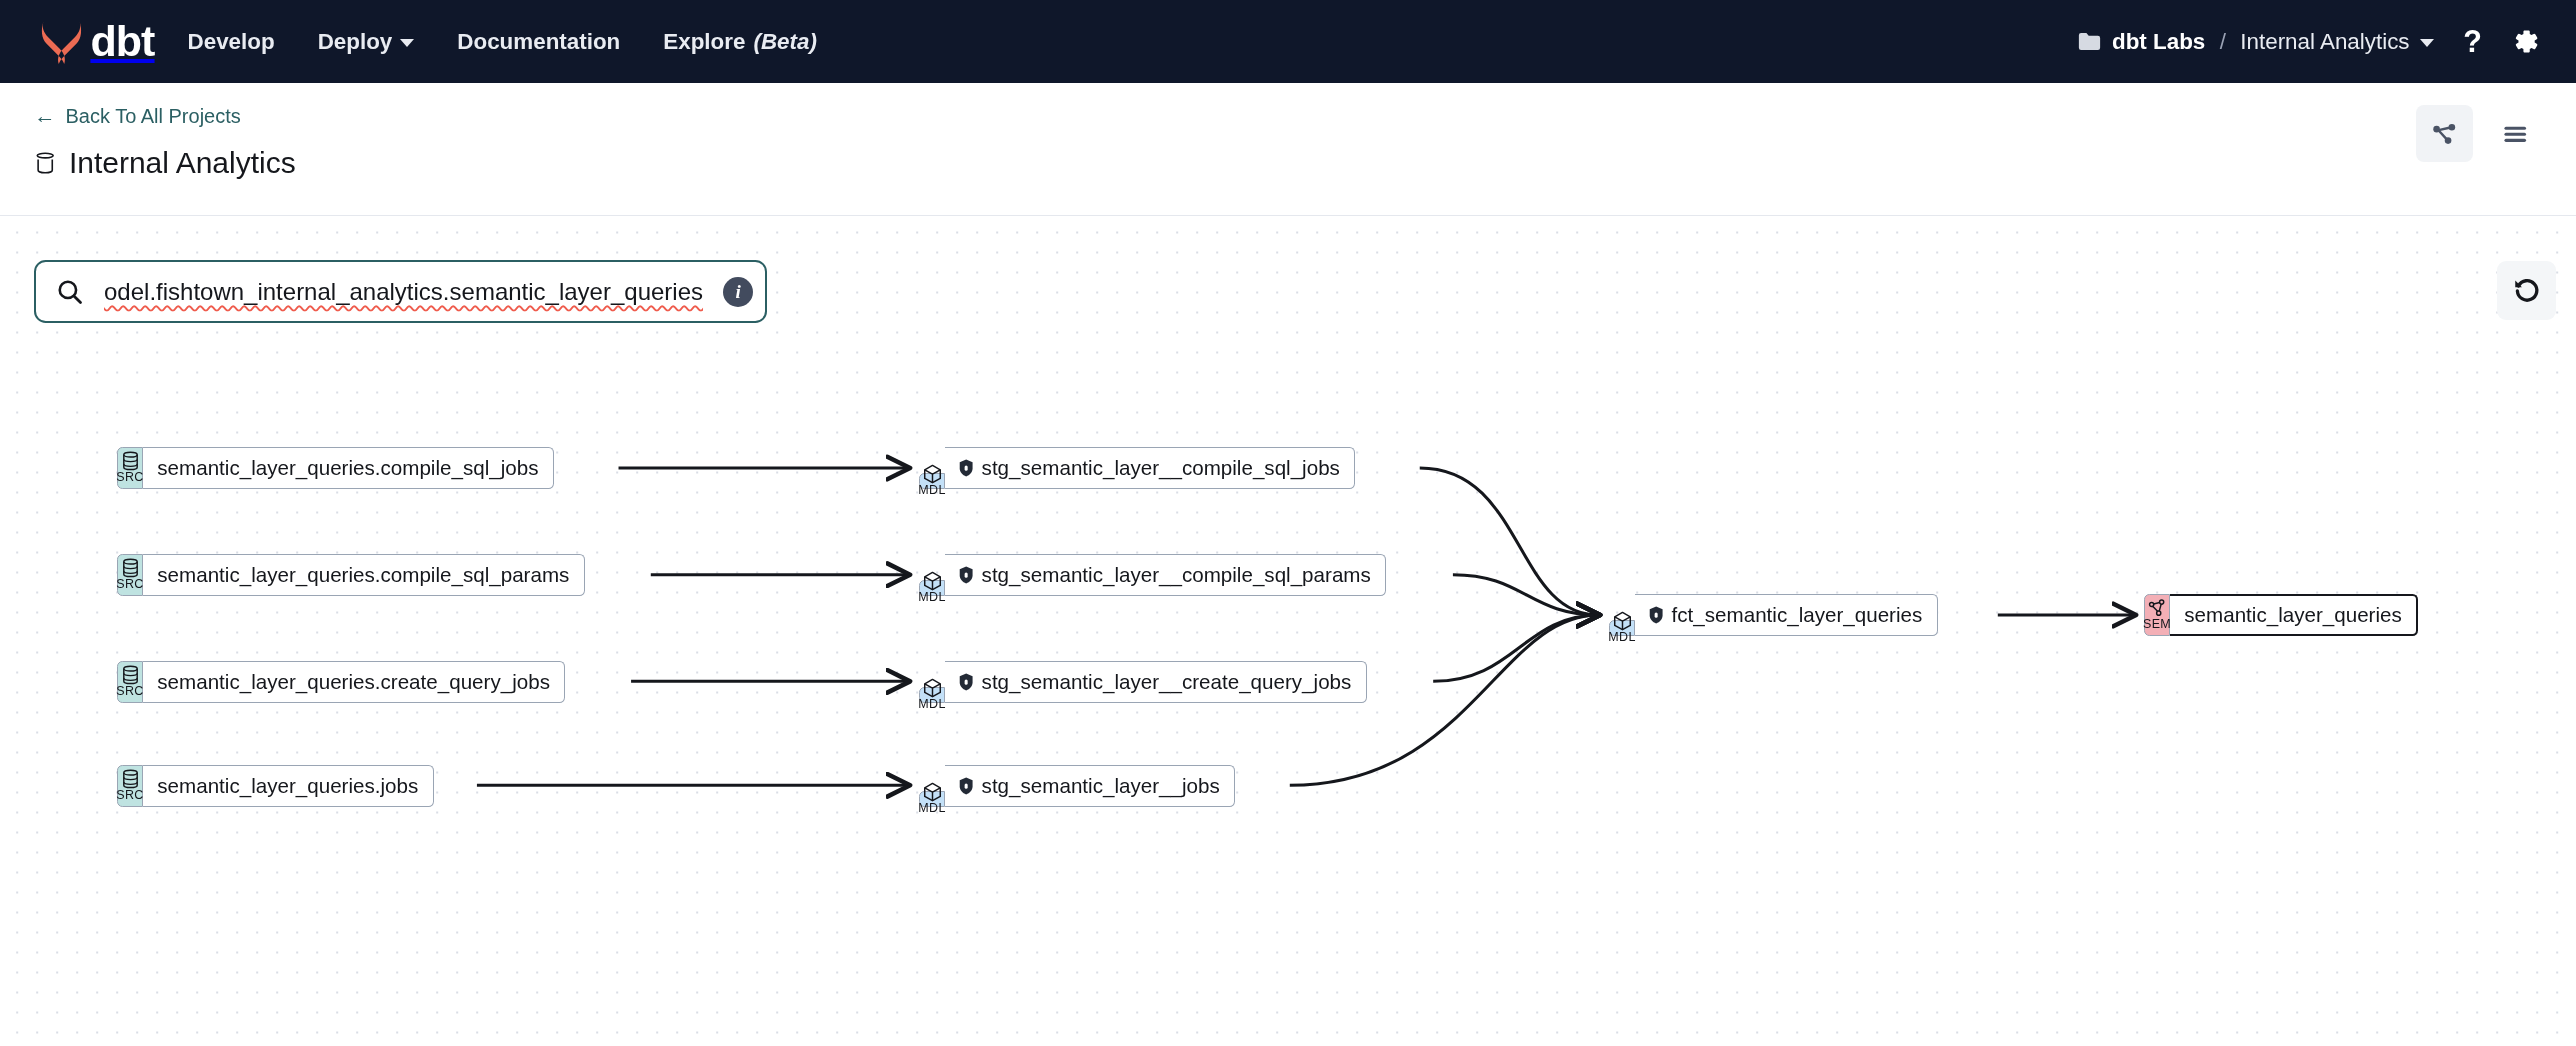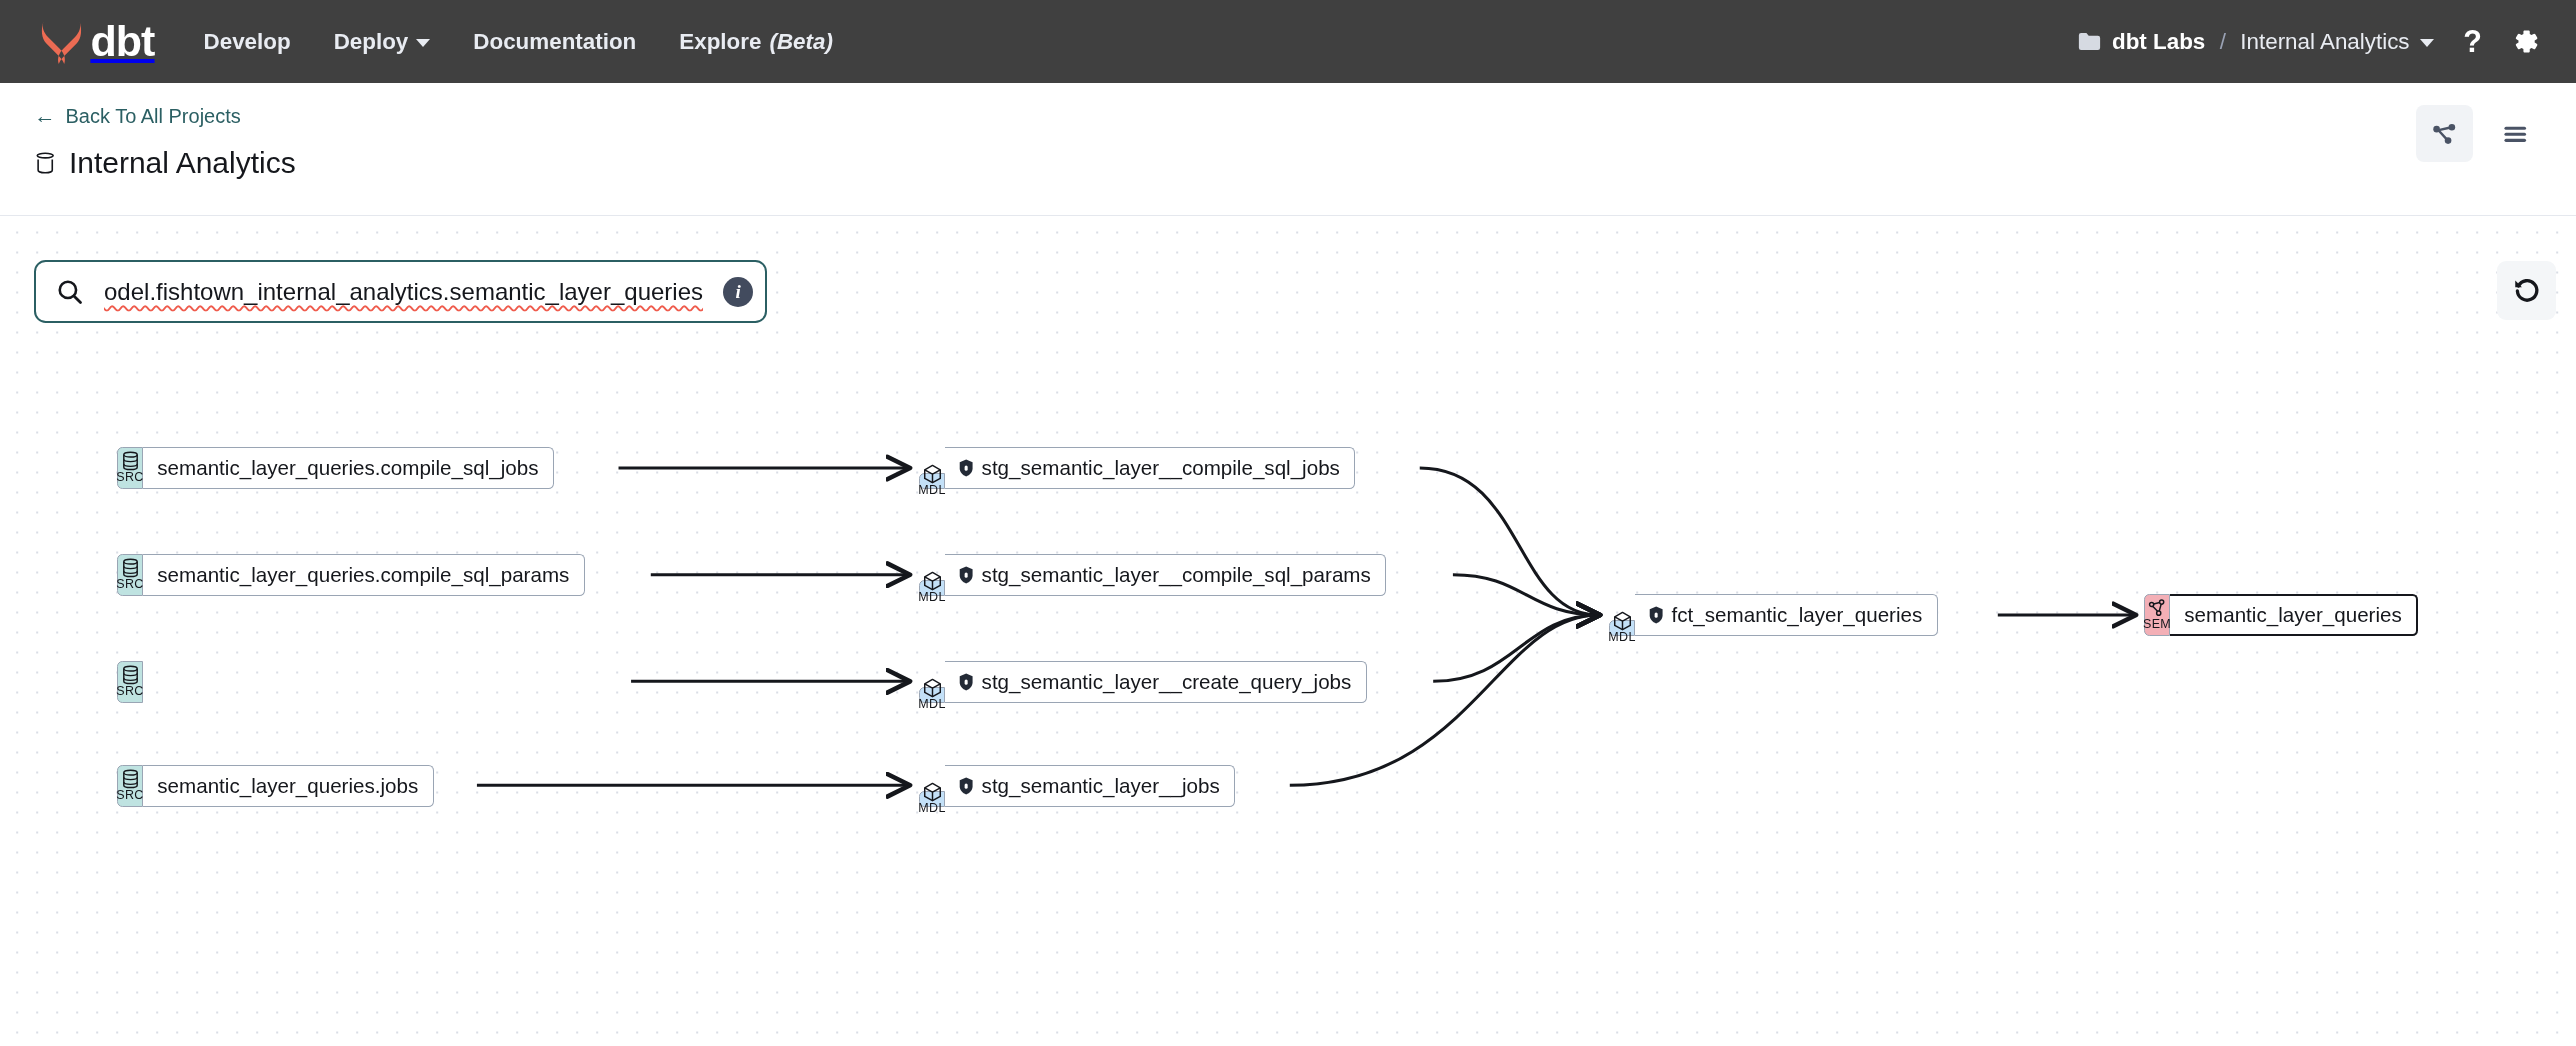--- a/index.html
+++ b/index.html
@@ -7,30 +7,30 @@
     width: 2576px; height: 1047px;
     font-family: "Liberation Sans", sans-serif;
     background: #ffffff;
     overflow: hidden;
   }
 
   
   #topnav {
     position: absolute; left: 0; top: 0;
     width: 2576px; height: 83px;
-    background: #404040;
+    background: #0f172a;
     display: flex; align-items: center;
   }
   #logo-wrap { display:flex; align-items:center; margin-left: 38px; }
   #logo-x { width: 47px; height: 47px; }
   #logo-word {
     color:#ffffff; font-size: 43px; font-weight: 700;
     letter-spacing: -0.9px; margin-left: 5.4px; line-height: 1;
   }
-  #nav-links { display:flex; align-items:flex-end; margin-left: 49px; gap: 43px; }
+  #nav-links { display:flex; align-items:flex-end; margin-left: 33px; gap: 43px; }
   .nav-link {
     color:#e9ecf2; font-size: 22.4px; font-weight: 600;
     text-decoration: none; display:flex; align-items:center; gap:8px;
     white-space: nowrap; cursor: pointer;
   }
   .nav-link .beta { font-style: italic; font-weight: 600; }
   .caret { display:inline-block; width: 0; height: 0;
     border-left: 7.2px solid transparent; border-right: 7.2px solid transparent;
     border-top: 8px solid #e9ecf2; margin-top: 3.6px; }
   #nav-right {
@@ -299,20 +299,23 @@
     <div class="node-badge badge-src">
       <span class="badge-ico">
         <svg width="19" height="20" viewBox="0 0 21 22">
           <ellipse cx="10.5" cy="4" rx="7.4" ry="2.6" fill="none" stroke="#15171c" stroke-width="1.6"></ellipse>
           <path d="M3.1 4v13.8c0 1.5 3.3 2.7 7.4 2.7s7.4-1.2 7.4-2.7V4" fill="none" stroke="#15171c" stroke-width="1.6"></path>
           <path d="M3.1 9.2c0 1.5 3.3 2.6 7.4 2.6s7.4-1.1 7.4-2.6M3.1 14.4c0 1.5 3.3 2.6 7.4 2.6s7.4-1.1 7.4-2.6" fill="none" stroke="#15171c" stroke-width="1.4"></path>
         </svg>
       </span>
       <span class="badge-txt">SRC</span>
     </div>
+    <div class="node-body">
+      <span class="node-label">semantic_layer_queries.create_query_jobs</span>
+    </div>
   </div>
 
   <div class="node" style="left:117px; top:547px; width:359px;">
     <div class="node-badge badge-src">
       <span class="badge-ico">
         <svg width="19" height="20" viewBox="0 0 21 22">
           <ellipse cx="10.5" cy="4" rx="7.4" ry="2.6" fill="none" stroke="#15171c" stroke-width="1.6"></ellipse>
           <path d="M3.1 4v13.8c0 1.5 3.3 2.7 7.4 2.7s7.4-1.2 7.4-2.7V4" fill="none" stroke="#15171c" stroke-width="1.6"></path>
           <path d="M3.1 9.2c0 1.5 3.3 2.6 7.4 2.6s7.4-1.1 7.4-2.6M3.1 14.4c0 1.5 3.3 2.6 7.4 2.6s7.4-1.1 7.4-2.6" fill="none" stroke="#15171c" stroke-width="1.4"></path>
         </svg>

